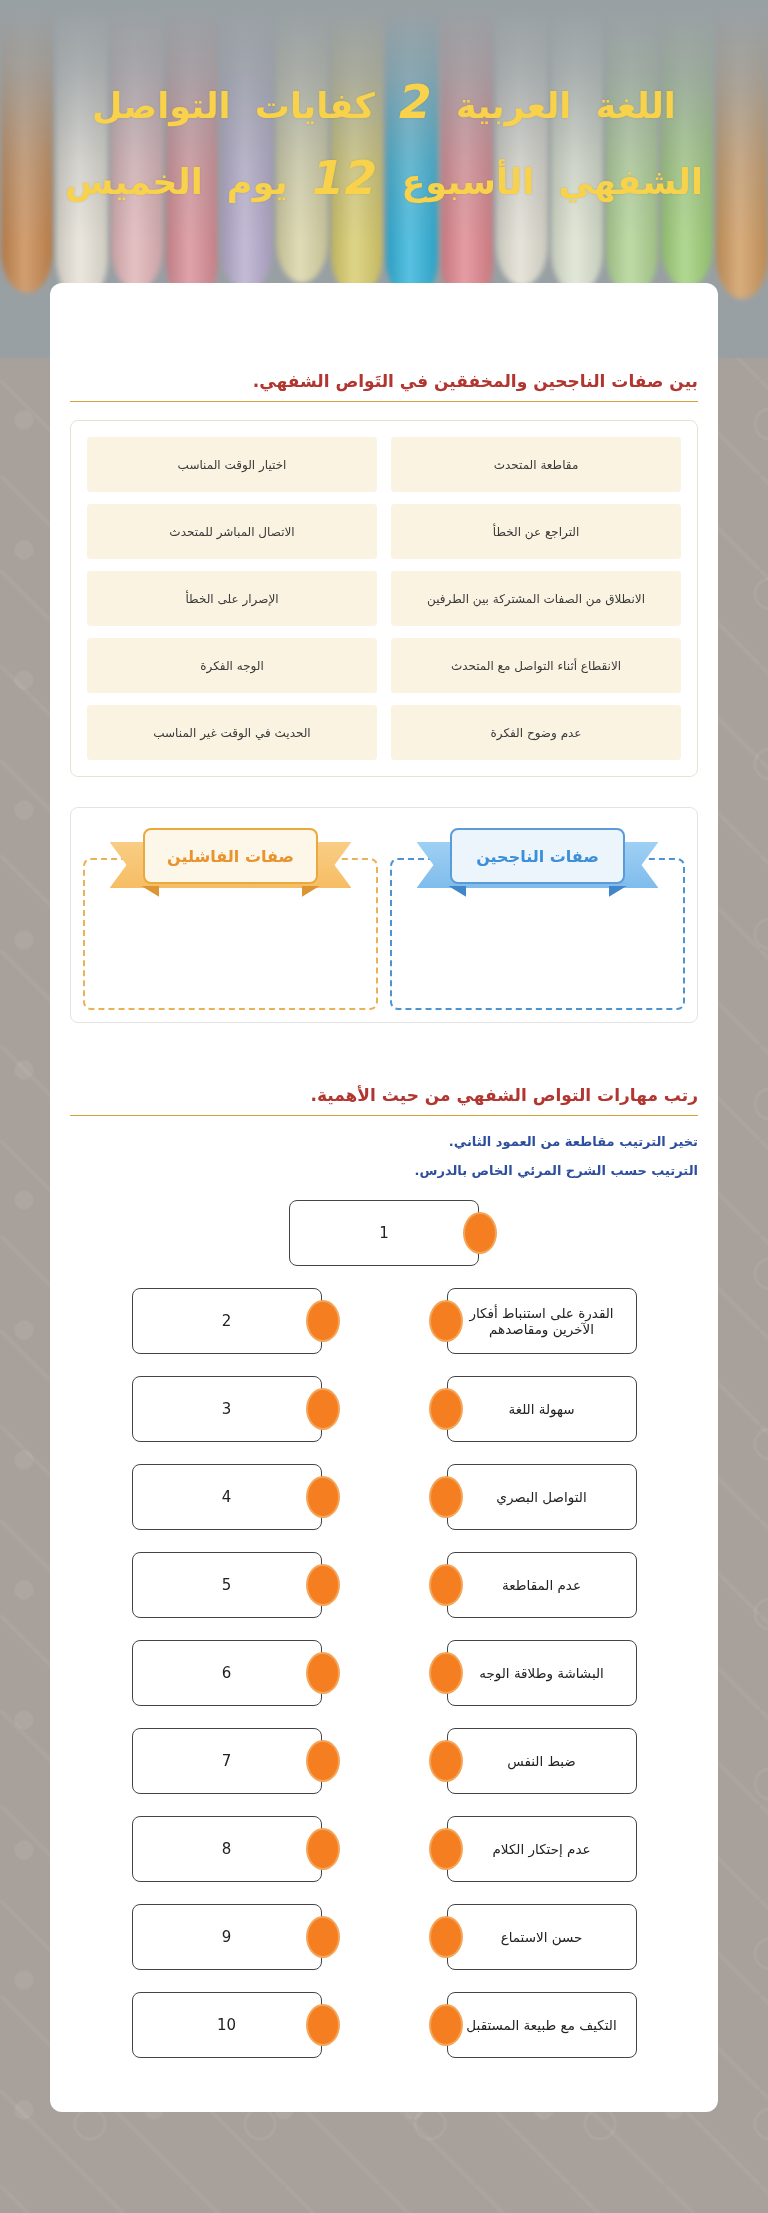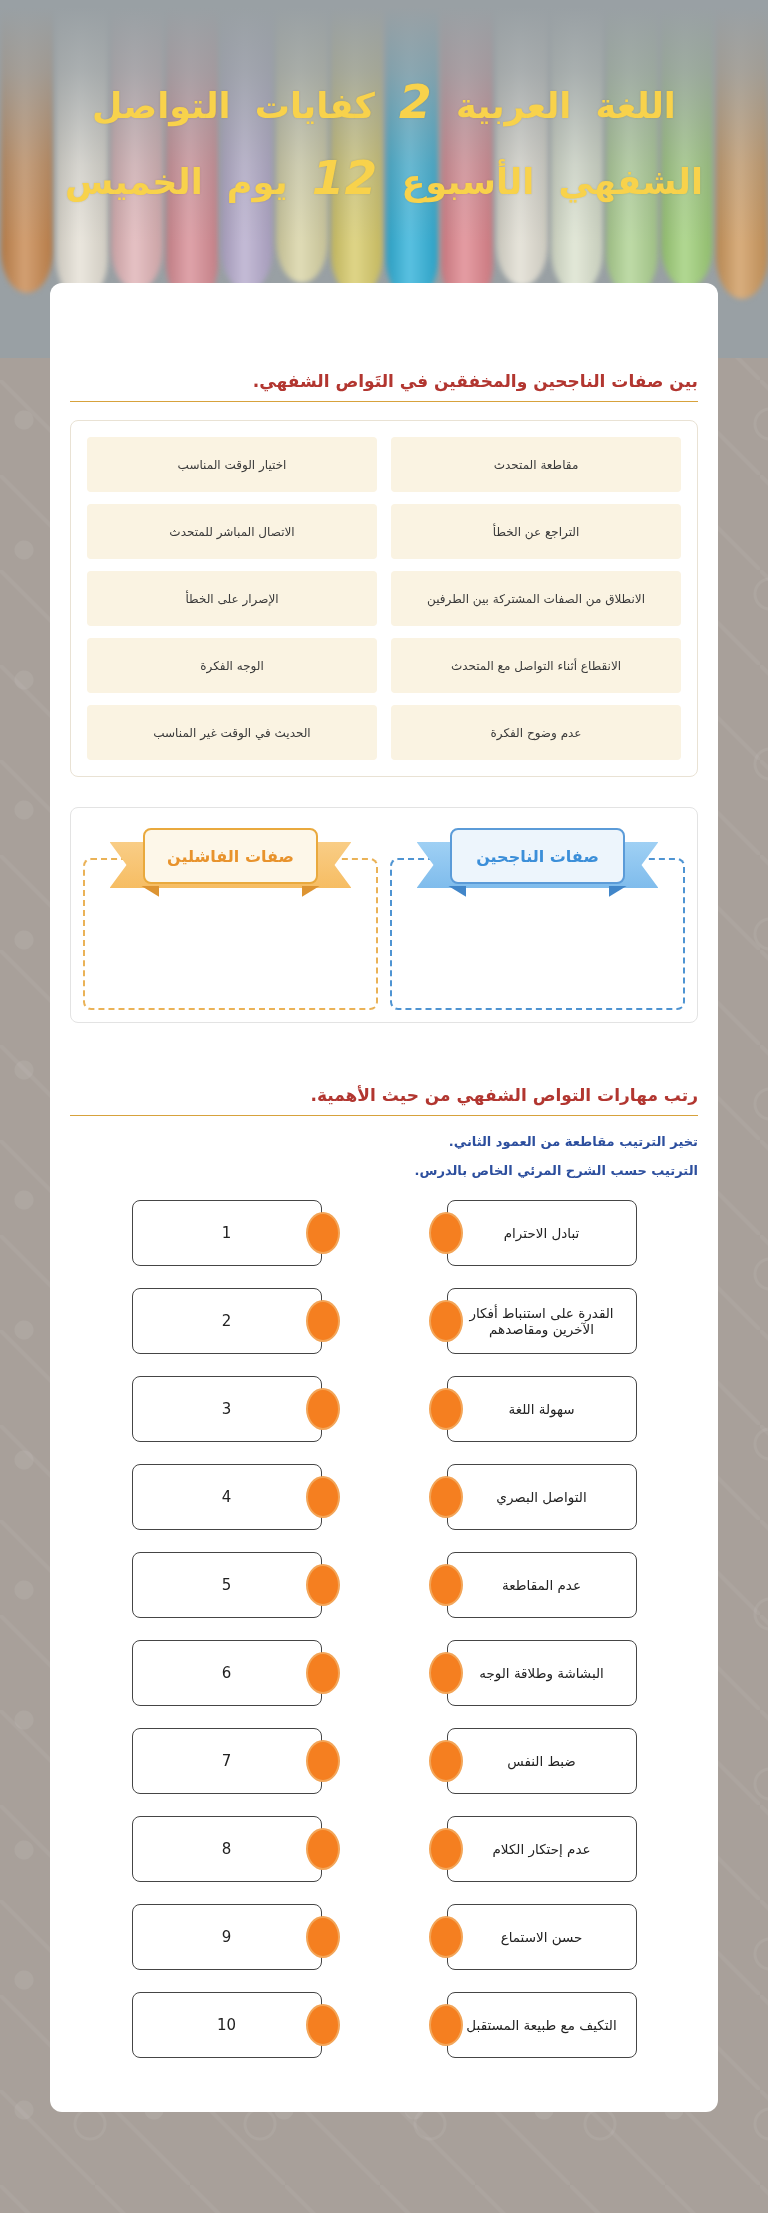--- a/index.html
+++ b/index.html
@@ -219,24 +219,20 @@
 
   <section>
     <h2 class="q-title q2-title">رتب مهارات التواص الشفهي من حيث الأهمية.</h2>
     <hr class="q-rule">
     <p class="instr">تخير الترتيب مقاطعة من العمود الثاني.</p>
     <p class="instr">الترتيب حسب الشرح المرئي الخاص بالدرس.</p>
 
     <div class="match-rows">
 
       <div class="match-row">
-        <div class="match-box text-box">
-          <span class="connector"></span>
-          <span class="match-text">تبادل الاحترام</span>
-        </div>
         <div class="match-box num-box">
           <span class="match-num">1</span>
           <span class="connector"></span>
         </div>
       </div>
 
       <div class="match-row">
         <div class="match-box text-box">
           <span class="connector"></span>
           <span class="match-text">القدرة على استنباط أفكار الآخرين ومقاصدهم</span>

